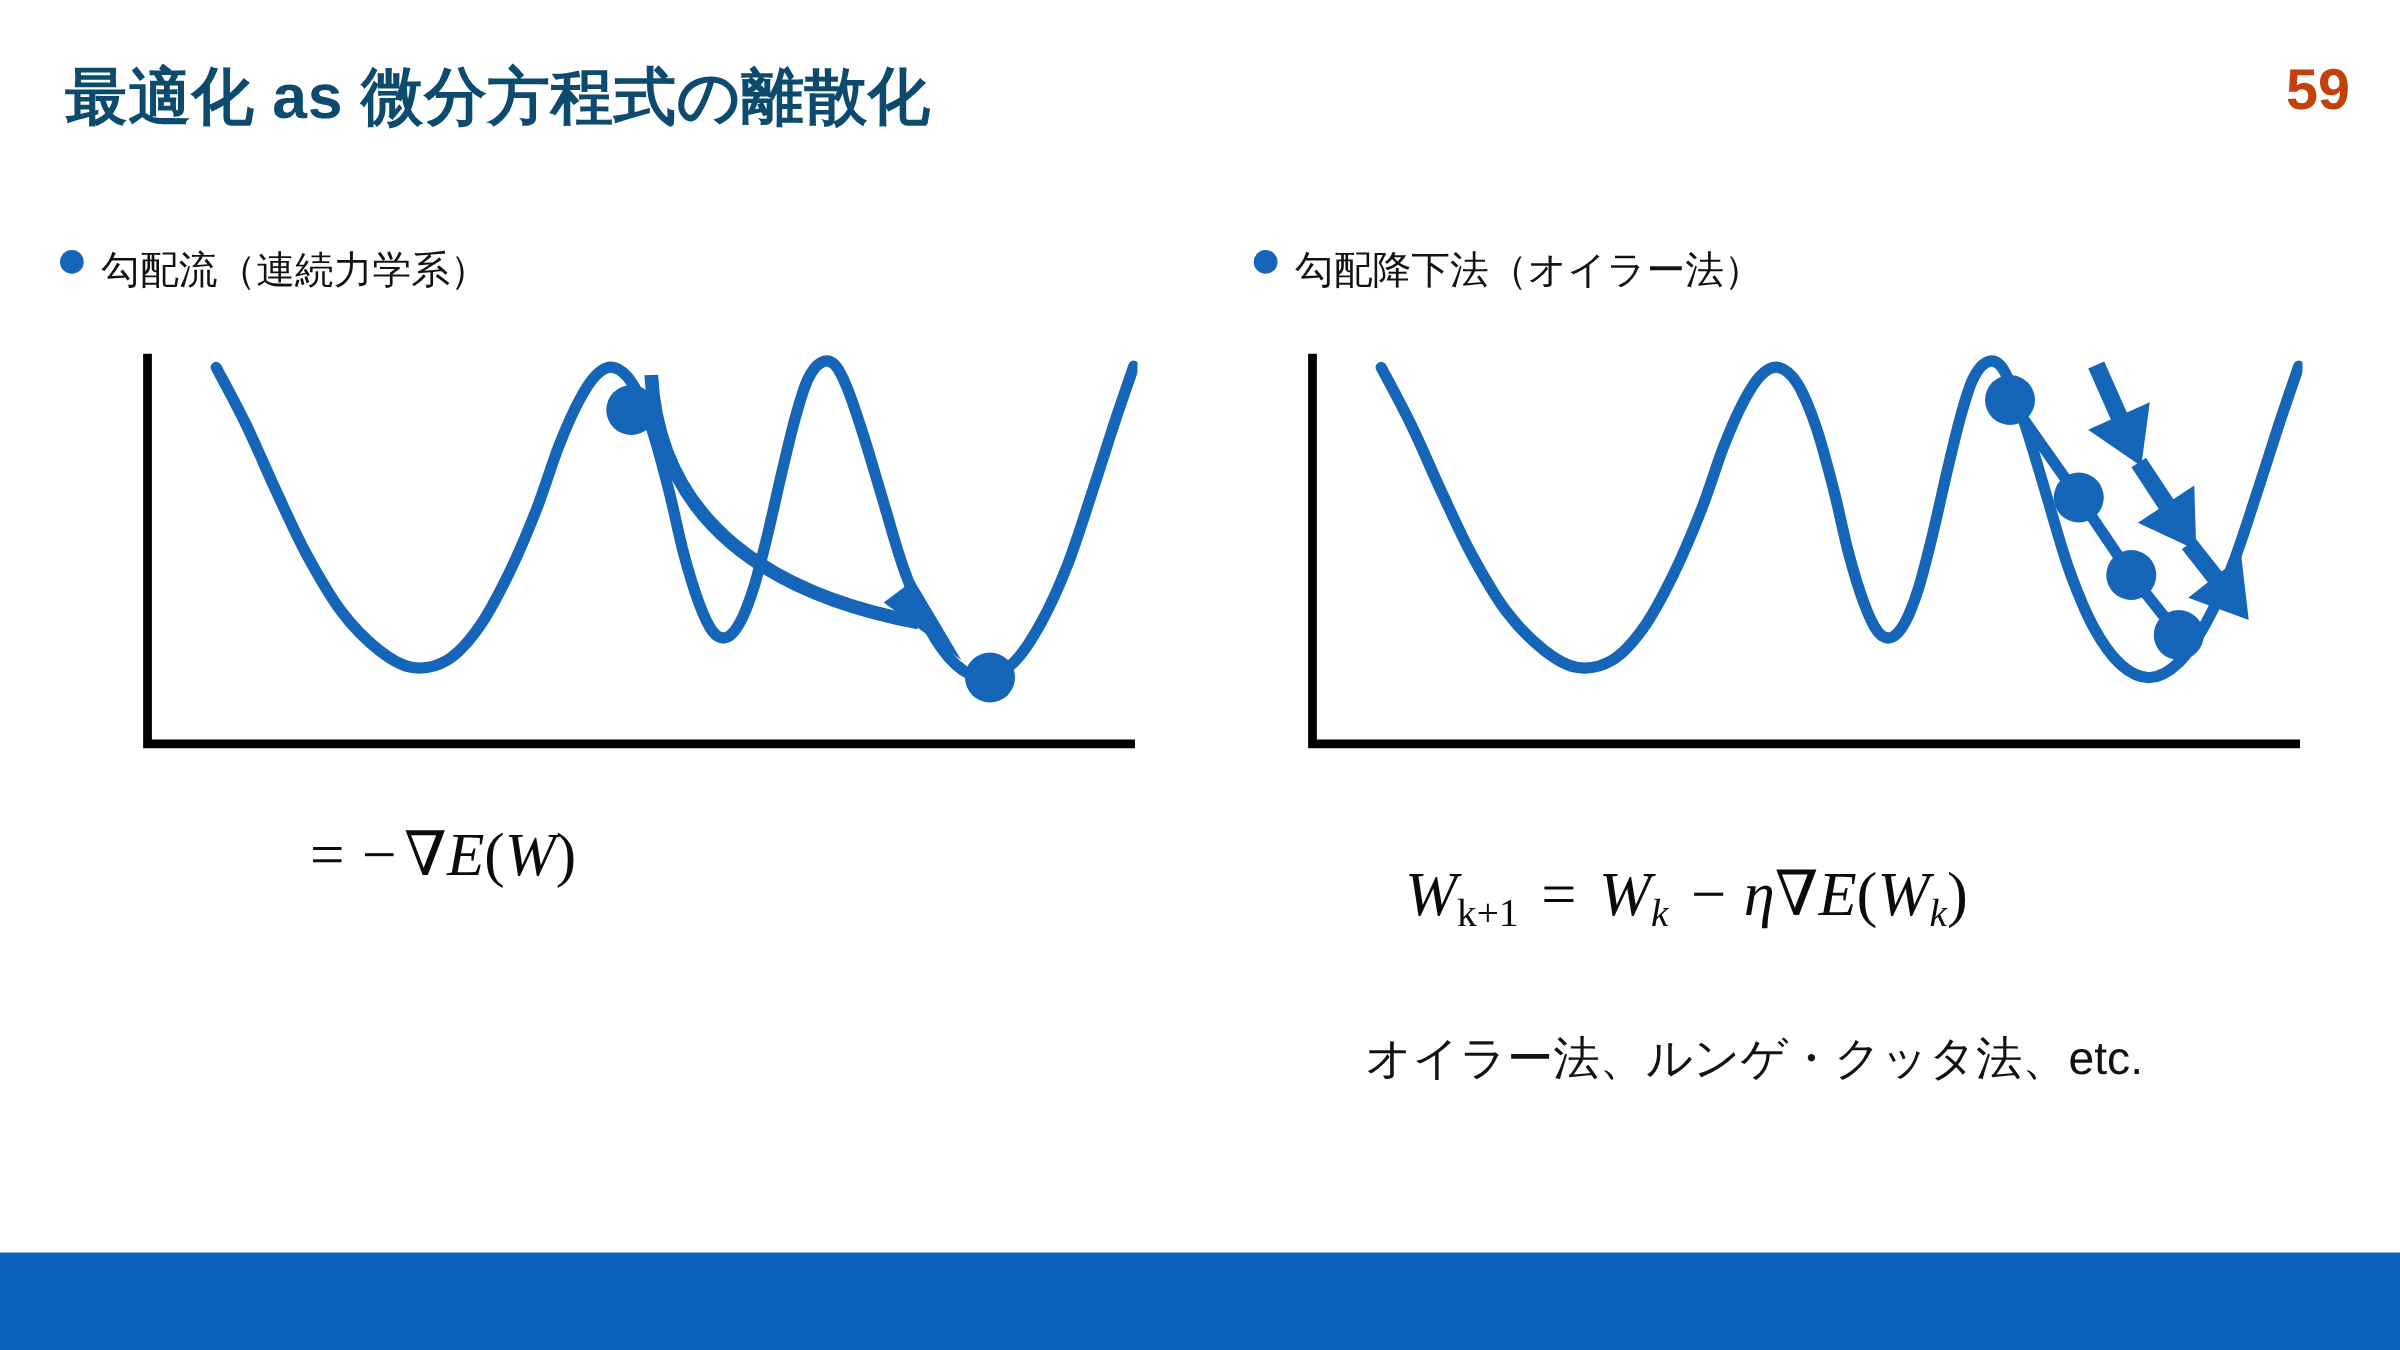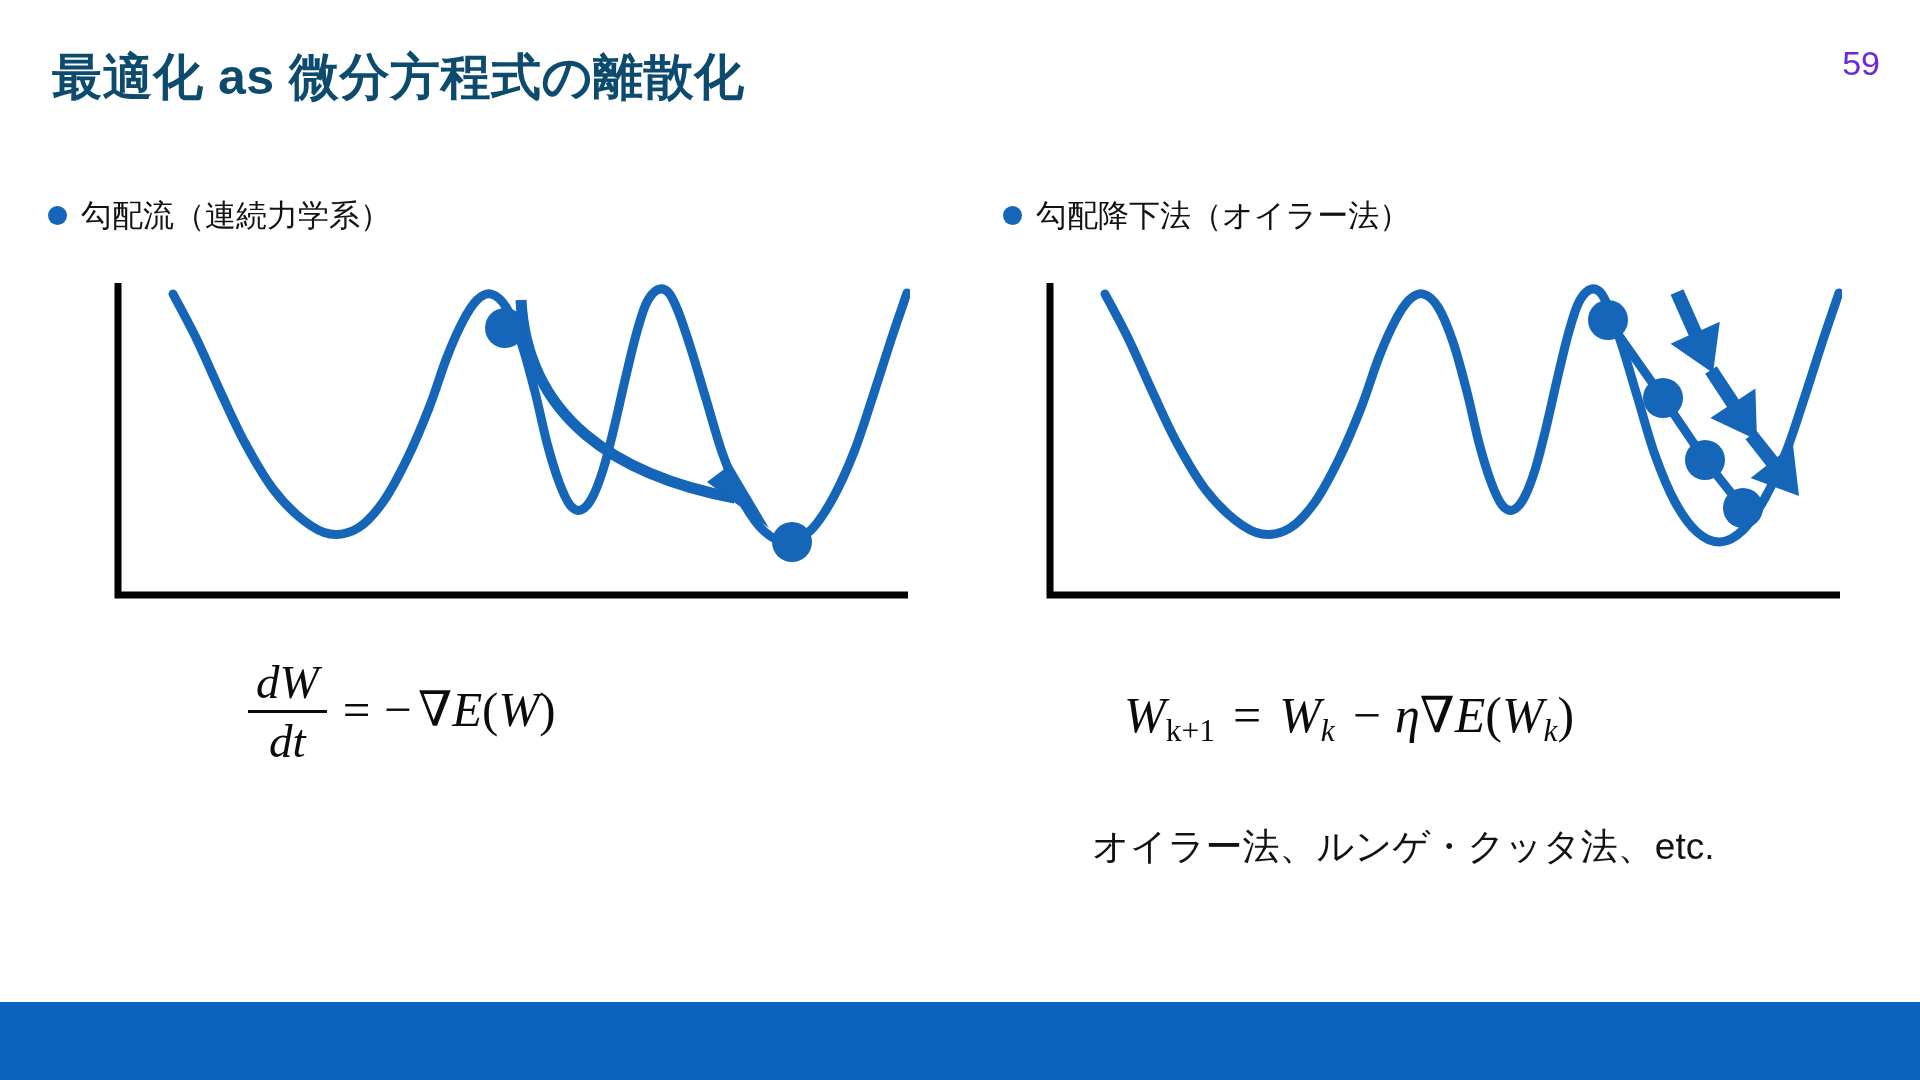--- a/index.html
+++ b/index.html
@@ -26,30 +26,29 @@
     color: #0c4a6e;
     letter-spacing: 0.5px;
     white-space: nowrap;
   }
 
   
   #page-number {
     position: absolute;
     right: 40px;
     top: 44px;
-    font-size: 34px;
-    font-weight: normal;
-    color: #6d28d9;
+    font-size: 46px;
+    font-weight: bold;
+    color: #c2410c;
   }
 
   
   .bullet-row {
     position: absolute;
     display: flex;
-    align-items: center;
     gap: 14px;
     white-space: nowrap;
   }
   #bullet-left  { left: 48px;  top: 200px; }
   #bullet-right { left: 1003px; top: 200px; }
 
   .bullet-dot {
     width: 19px;
     height: 19px;
     border-radius: 50%;
@@ -217,25 +216,20 @@
     <g id="markers-right">
         <circle cx="596" cy="50" r="20" fill="#1565B8"></circle>
         <circle cx="651" cy="128" r="20" fill="#1565B8"></circle>
         <circle cx="693" cy="190" r="20" fill="#1565B8"></circle>
         <circle cx="731" cy="238" r="20" fill="#1565B8"></circle>
       </g>
   </svg>
 </div>
 
 <div id="formula-left" class="formula">
-  <span class="frac">
-    <span class="num">dW</span>
-    <span class="bar"></span>
-    <span class="den">dt</span>
-  </span>
   <span class="eqplain">=</span>
   <span style="width:14px"></span>
   <span class="eqplain">−</span>
   <span style="width:6px"></span>
   <span class="nabla">∇</span>
   <span class="eqpart">E</span>
   <span class="eqplain">(</span>
   <span class="eqpart">W</span>
   <span class="eqplain">)</span>
 </div>

